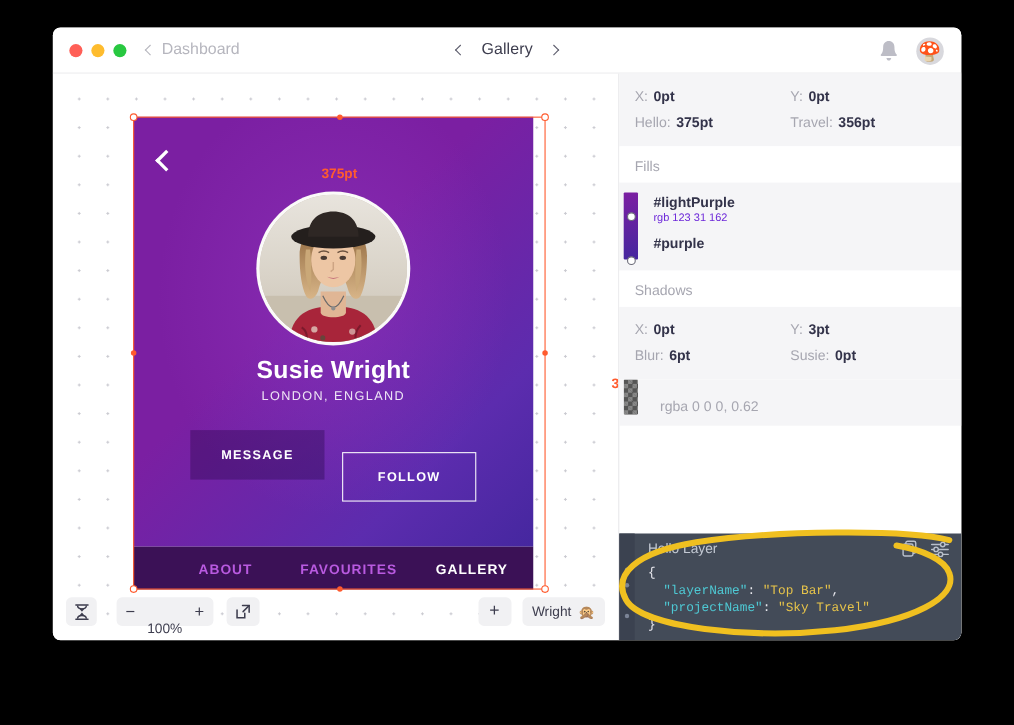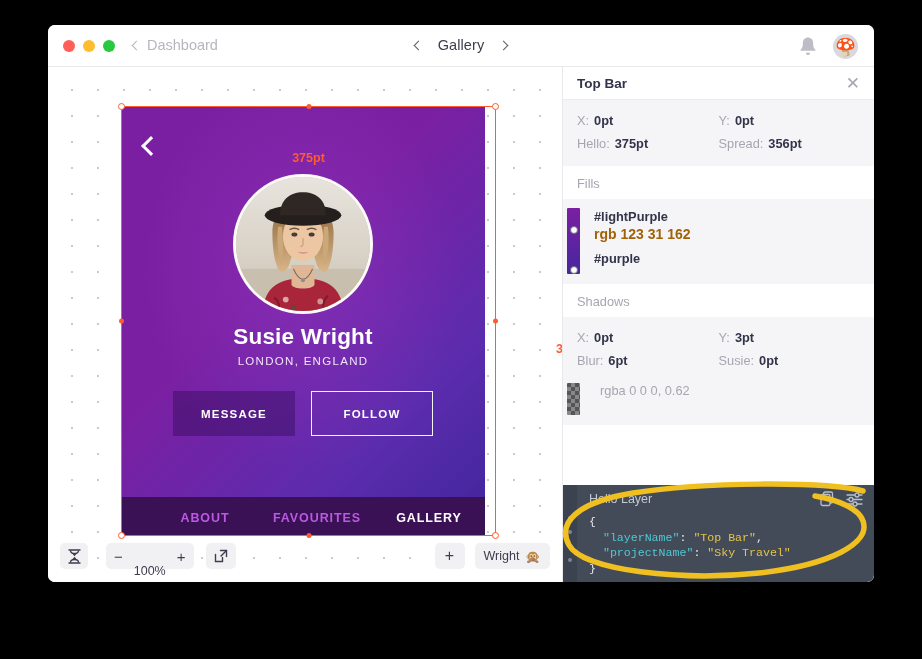--- a/index.html
+++ b/index.html
@@ -151,21 +151,21 @@
     position: absolute; left: 0; right: 0; top: 285px;
     display: flex; justify-content: center; gap: 16px;
     z-index: 3;
   }
   .cbtn {
     width: 122px; height: 45px;
     display: flex; align-items: center; justify-content: center;
     color: #fff; font-size: 11.5px; font-weight: 700; letter-spacing: 1.2px;
   }
   #message-button { background: rgba(20,0,50,.30); text-align: right; }
-  #follow-button  { border: 1.6px solid rgba(255,255,255,.95); }
+  #follow-button  { border: 1.6px solid rgba(255,255,255,.95); margin-top: 20px; }
 
   #tabs-row {
     position: relative;
     height: 42px;
     background: #3b1156;
     display: flex;
     align-items: center;
     padding-left: 28px;
   }
   .tab {
@@ -296,23 +296,23 @@
   .stop-dot {
     position: absolute; left: 50%; transform: translateX(-50%);
     width: 8px; height: 8px; border-radius: 50%;
     background: #fff; border: 1.4px solid #6b6b78;
   }
   .stop-dot.s1 { top: 18px; }
   .stop-dot.s2 { top: 58px; }
   .fills-list { flex: 1; padding-left: 14px; }
   .fill-item { padding: 1px 0 8px; }
   .fill-name { font-size: 12.8px; color: #33334a; font-weight: 700; }
-  .fill-rgb  { font-size: 14px; color: #a16207; margin-top: 2px; font-weight: bold; }
-
-  .shadow-color-row { background:#f5f5f7; display: flex; align-items: flex-start; padding-bottom: 10px; }
+  .fill-rgb  { font-size: 10px; color: #6d28d9; margin-top: 2px; }
+
+  .shadow-color-row { background:#f5f5f7; display: flex; align-items: flex-end; padding-bottom: 10px; }
   #shadow-swatch {
     width: 13px; height: 32px; margin-left: 4px;
     background-color: #555;
     background-image:
       linear-gradient(45deg,#888 25%,transparent 25%,transparent 75%,#888 75%),
       linear-gradient(45deg,#888 25%,transparent 25%,transparent 75%,#888 75%);
     background-size: 8px 8px;
     background-position: 0 0, 4px 4px;
     border-radius: 1px;
   }
@@ -510,43 +510,39 @@
         <div class="pill" id="add-button">+</div>
         <div class="pill" id="notes-button">
           <span>Wright</span>
           <span>🙊</span>
         </div>
       </div>
     </div>
 
     <div id="inspector">
 
-      <div class="insp-header">
-        <span id="inspector-title">Top Bar</span>
-        <span id="close-inspector">✕</span>
-      </div>
 
       <div class="prop-block">
         <div class="prop-row">
           <span class="prop-cell">
             <span class="prop-label">X:</span>
             <span class="prop-value">0pt</span>
           </span>
           <span class="prop-cell">
             <span class="prop-label">Y:</span>
             <span class="prop-value">0pt</span>
           </span>
         </div>
         <div class="prop-row">
           <span class="prop-cell">
             <span class="prop-label">Hello:</span>
             <span class="prop-value">375pt</span>
           </span>
           <span class="prop-cell">
-            <span class="prop-label">Spread:</span>
+            <span class="prop-label">Travel:</span>
             <span class="prop-value">356pt</span>
           </span>
         </div>
       </div>
 
       <div class="section-title">Fills</div>
 
       <div class="fills-block">
         <div id="gradient-swatch">
           <span class="stop-dot s1"></span>

